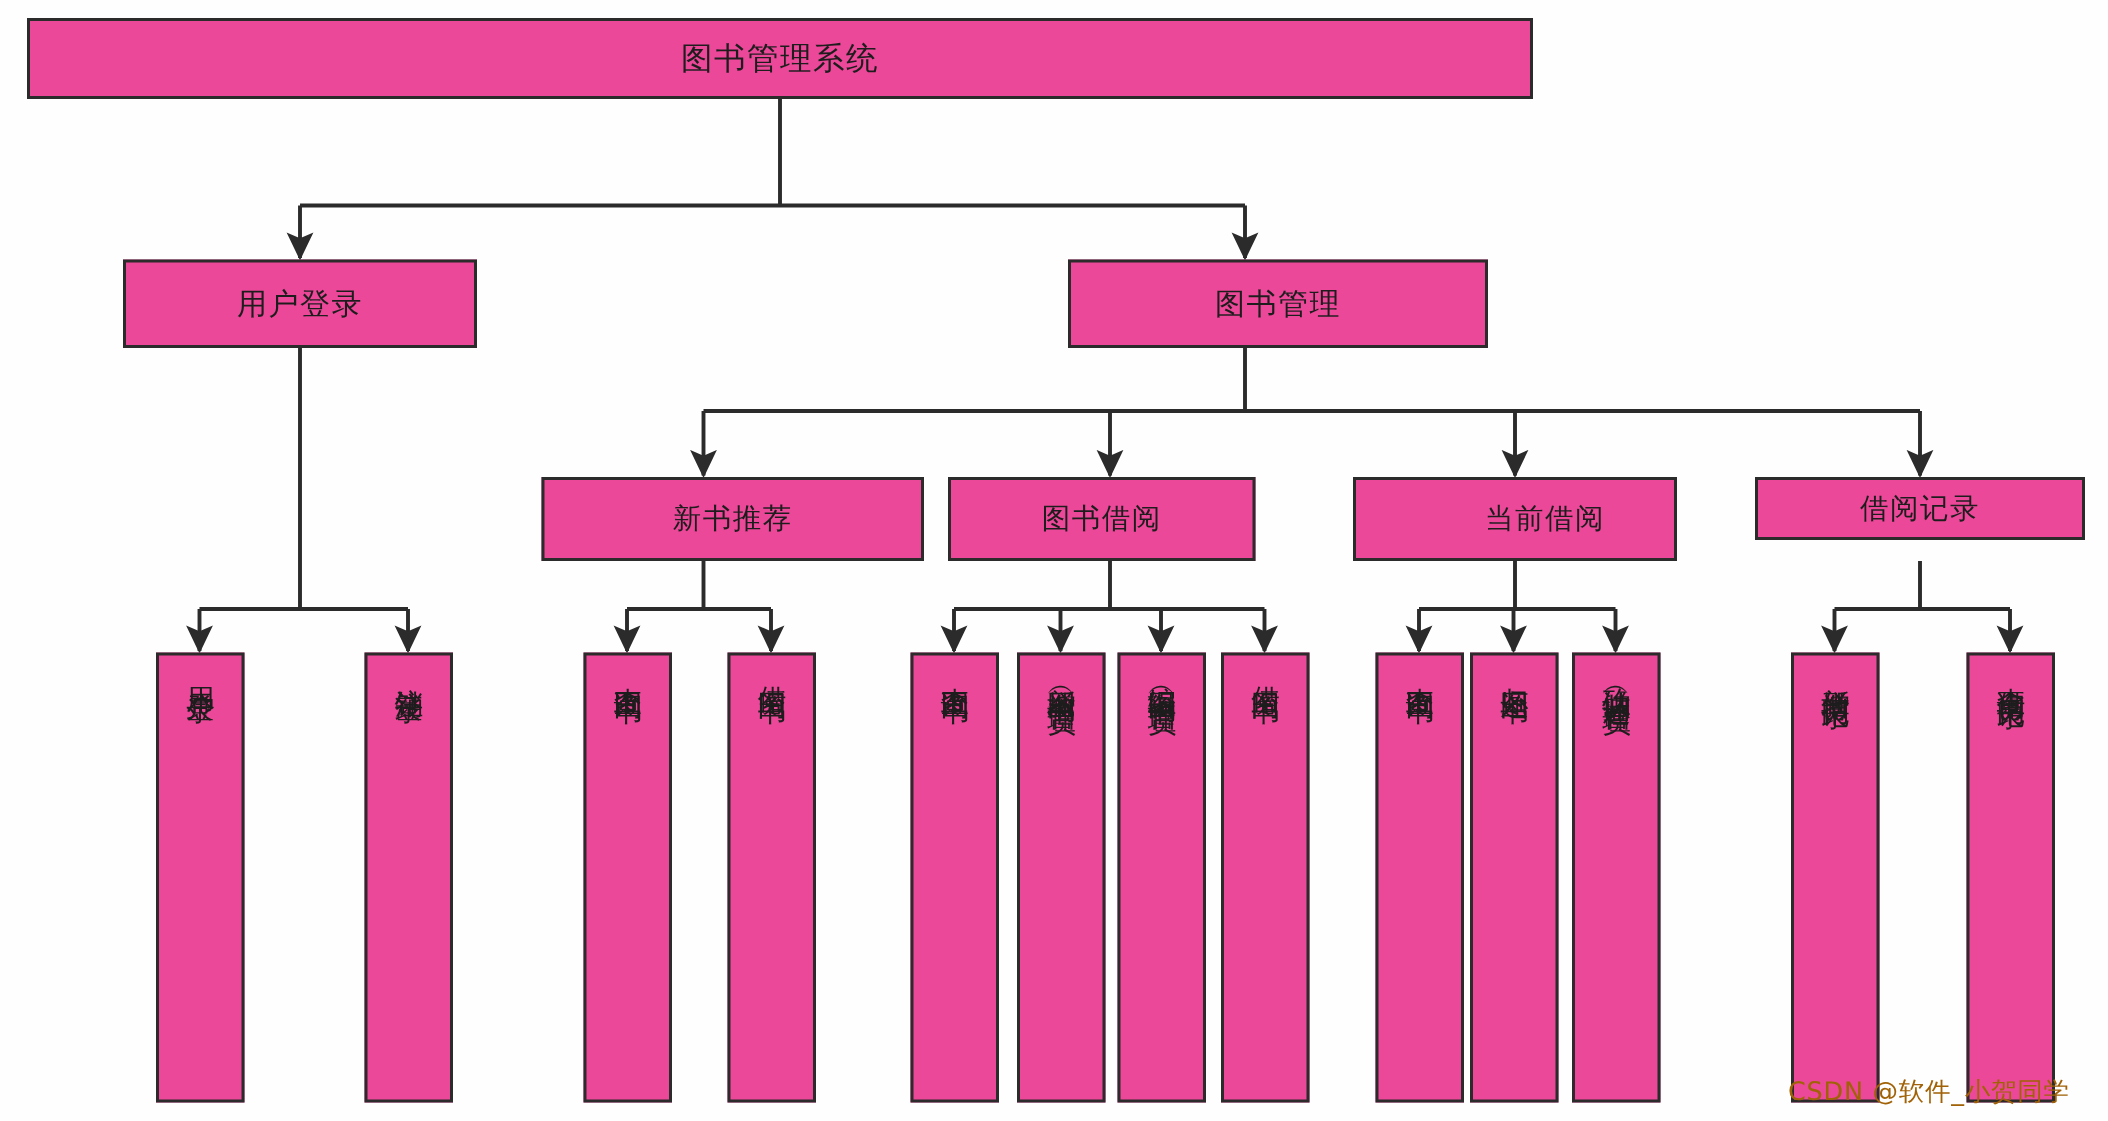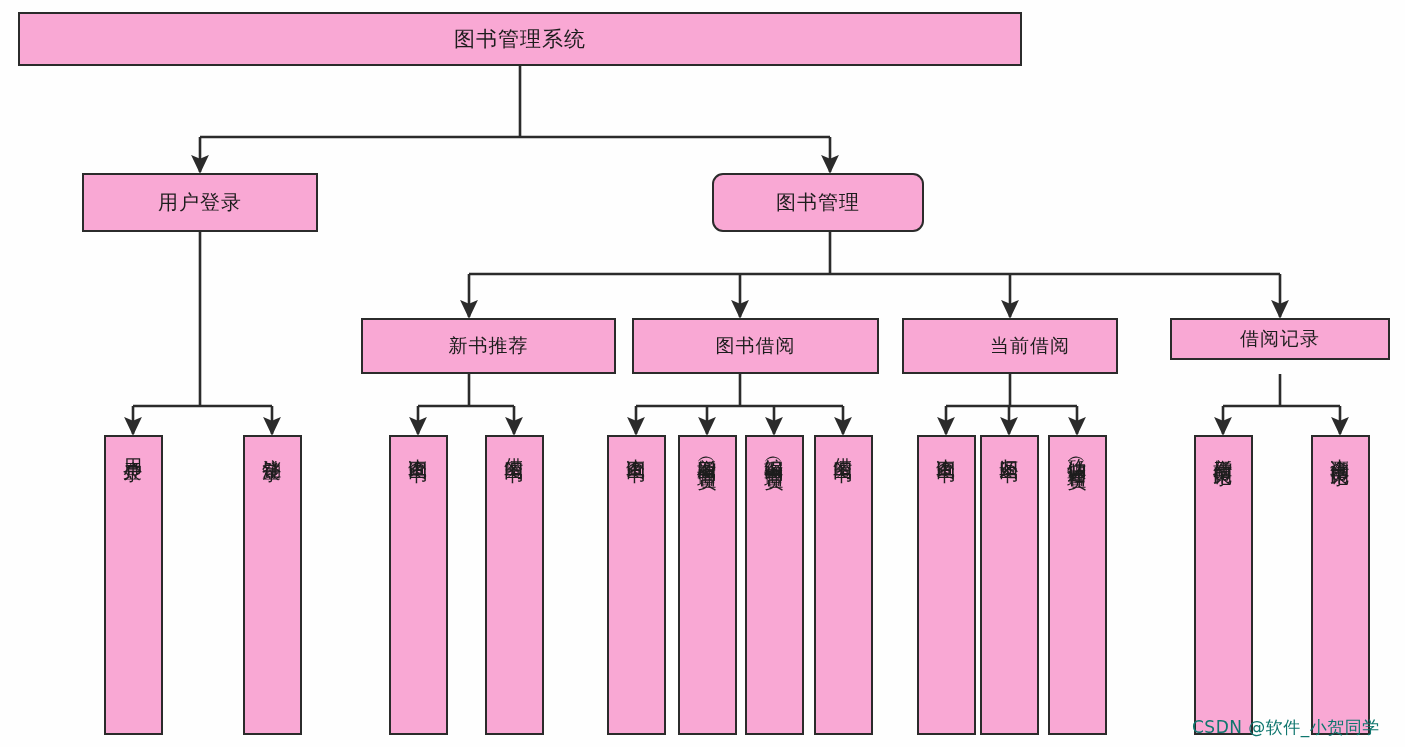--- a/index.html
+++ b/index.html
@@ -20,21 +20,21 @@
     position: absolute;
     left: 0;
     top: 0;
     width: 1405px;
     height: 747px;
     pointer-events: none;
   }
   .node {
     position: absolute;
     box-sizing: border-box;
-    background: #f9a8d4;
+    background: #ec4899;
     border: 2px solid #2b2b2b;
     display: flex;
     align-items: center;
     justify-content: center;
     color: #1d1d1d;
     z-index: 2;
   }
   .node.root {
     font-size: 21px;
     letter-spacing: 1px;
@@ -58,21 +58,21 @@
     line-height: 1.18;
     letter-spacing: 2px;
     white-space: nowrap;
     display: block;
   }
   .watermark {
     position: absolute;
     left: 1192px;
     top: 716px;
     font-size: 17px;
-    color: #0f766e;
+    color: #a16207;
     letter-spacing: 0.5px;
     white-space: nowrap;
     z-index: 3;
     font-family: "DejaVu Sans", "Liberation Sans", sans-serif;
   }
 </style>
 </head>
 <body>
 
 <div id="canvas">
@@ -120,28 +120,28 @@
       </g>
   </svg>
 
   <div class="node root" style="left: 18px; top: 12px; width: 1004px; height: 54px;">
     <span>图书管理系统</span>
   </div>
 
   <div class="node level1" style="left: 82px; top: 173px; width: 236px; height: 59px;">
     <span>用户登录</span>
   </div>
-  <div class="node level1" style="left: 712px; top: 173px; width: 212px; height: 59px; border-radius: 11px;">
+  <div class="node level1" style="left: 712px; top: 173px; width: 280px; height: 59px;">
     <span>图书管理</span>
   </div>
 
   <div class="node level2" style="left: 361px; top: 318px; width: 255px; height: 56px;">
     <span>新书推荐</span>
   </div>
-  <div class="node level2" style="left: 632px; top: 318px; width: 247px; height: 56px;">
+  <div class="node level2" style="left: 632px; top: 318px; width: 205px; height: 56px;">
     <span>图书借阅</span>
   </div>
   <div class="node level2" style="left: 902px; top: 318px; width: 216px; height: 56px; padding-left: 40px;">
     <span>当前借阅</span>
   </div>
   <div class="node level2" style="left: 1170px; top: 318px; width: 220px; height: 42px;">
     <span>借阅记录</span>
   </div>
 
   <div class="node leaf" style="left: 104px; top: 435px; width: 59px; height: 300px;">

